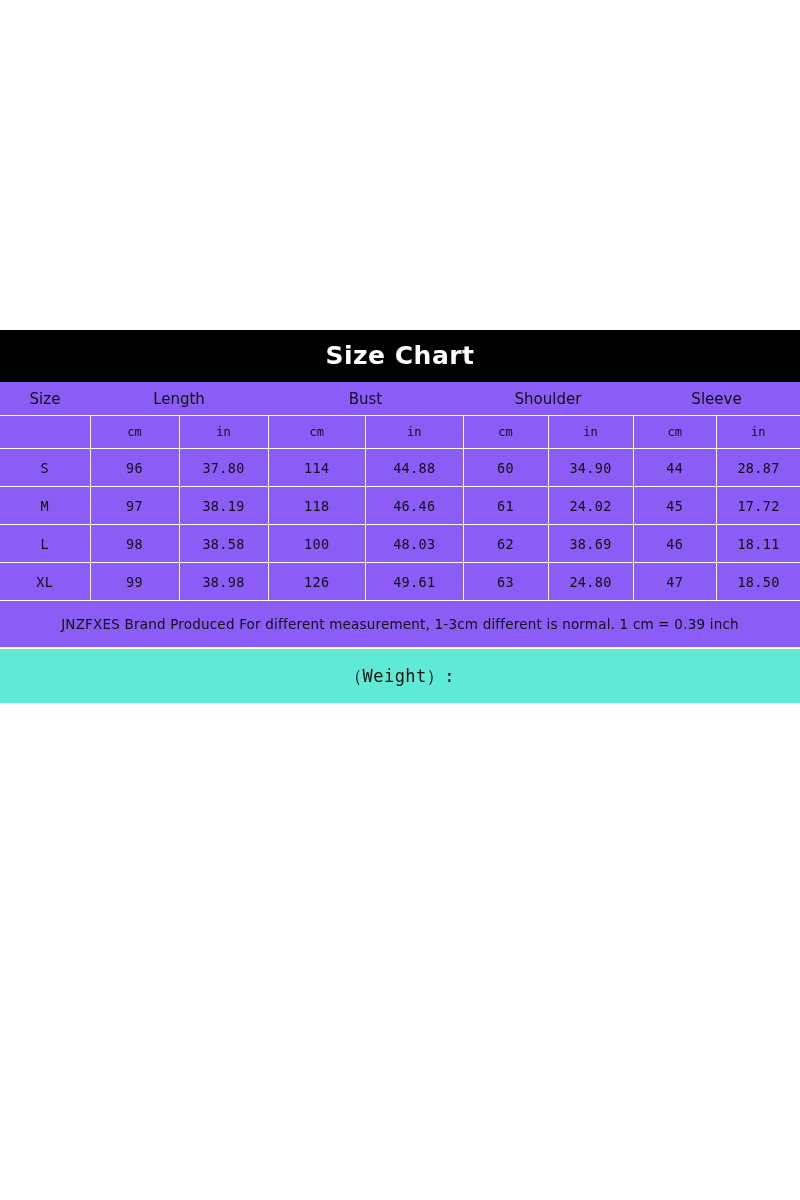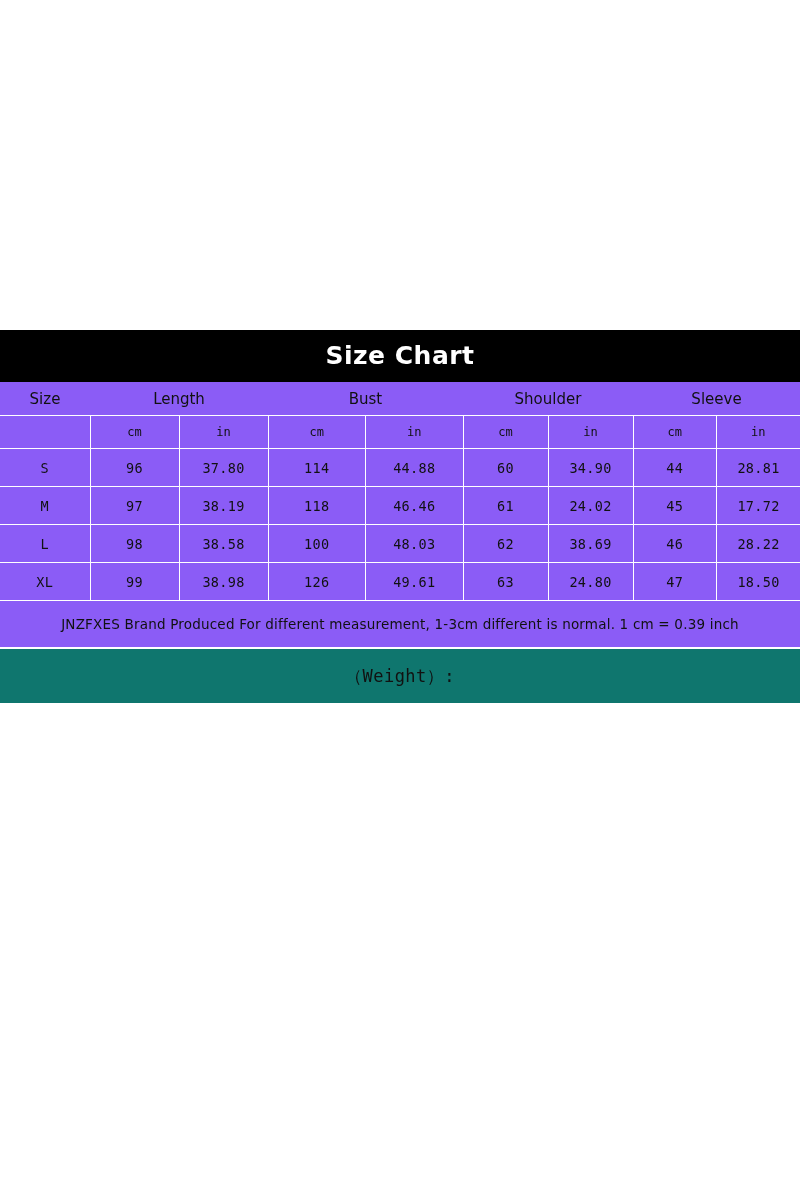--- a/index.html
+++ b/index.html
@@ -103,21 +103,21 @@
     border-right: none;
     font-family: "DejaVu Sans", sans-serif;
     font-size: 13.5px;
     height: 46px;
     color: #111111;
     letter-spacing: 0.2px;
   }
 
   
   .weight-row {
-    background: #0f766e;
+    background: #5eead4;
     height: 54px;
     display: flex;
     align-items: center;
     justify-content: center;
     border-top: 1px solid #ffffff;
   }
   .weight-label {
     font-family: "DejaVu Sans Mono", monospace;
     font-size: 17px;
     color: #111111;
@@ -165,21 +165,21 @@
 
       <tr class="data-row">
         <td class="size-cell">S</td>
         <td>96</td>
         <td>37.80</td>
         <td>114</td>
         <td>44.88</td>
         <td>60</td>
         <td>34.90</td>
         <td>44</td>
-        <td class="last-col">28.81</td>
+        <td class="last-col">28.87</td>
       </tr>
 
       <tr class="data-row">
         <td class="size-cell">M</td>
         <td>97</td>
         <td>38.19</td>
         <td>118</td>
         <td>46.46</td>
         <td>61</td>
         <td>24.02</td>
@@ -189,21 +189,21 @@
 
       <tr class="data-row">
         <td class="size-cell">L</td>
         <td>98</td>
         <td>38.58</td>
         <td>100</td>
         <td>48.03</td>
         <td>62</td>
         <td>38.69</td>
         <td>46</td>
-        <td class="last-col">28.22</td>
+        <td class="last-col">18.11</td>
       </tr>
 
       <tr class="data-row">
         <td class="size-cell">XL</td>
         <td>99</td>
         <td>38.98</td>
         <td>126</td>
         <td>49.61</td>
         <td>63</td>
         <td>24.80</td>

